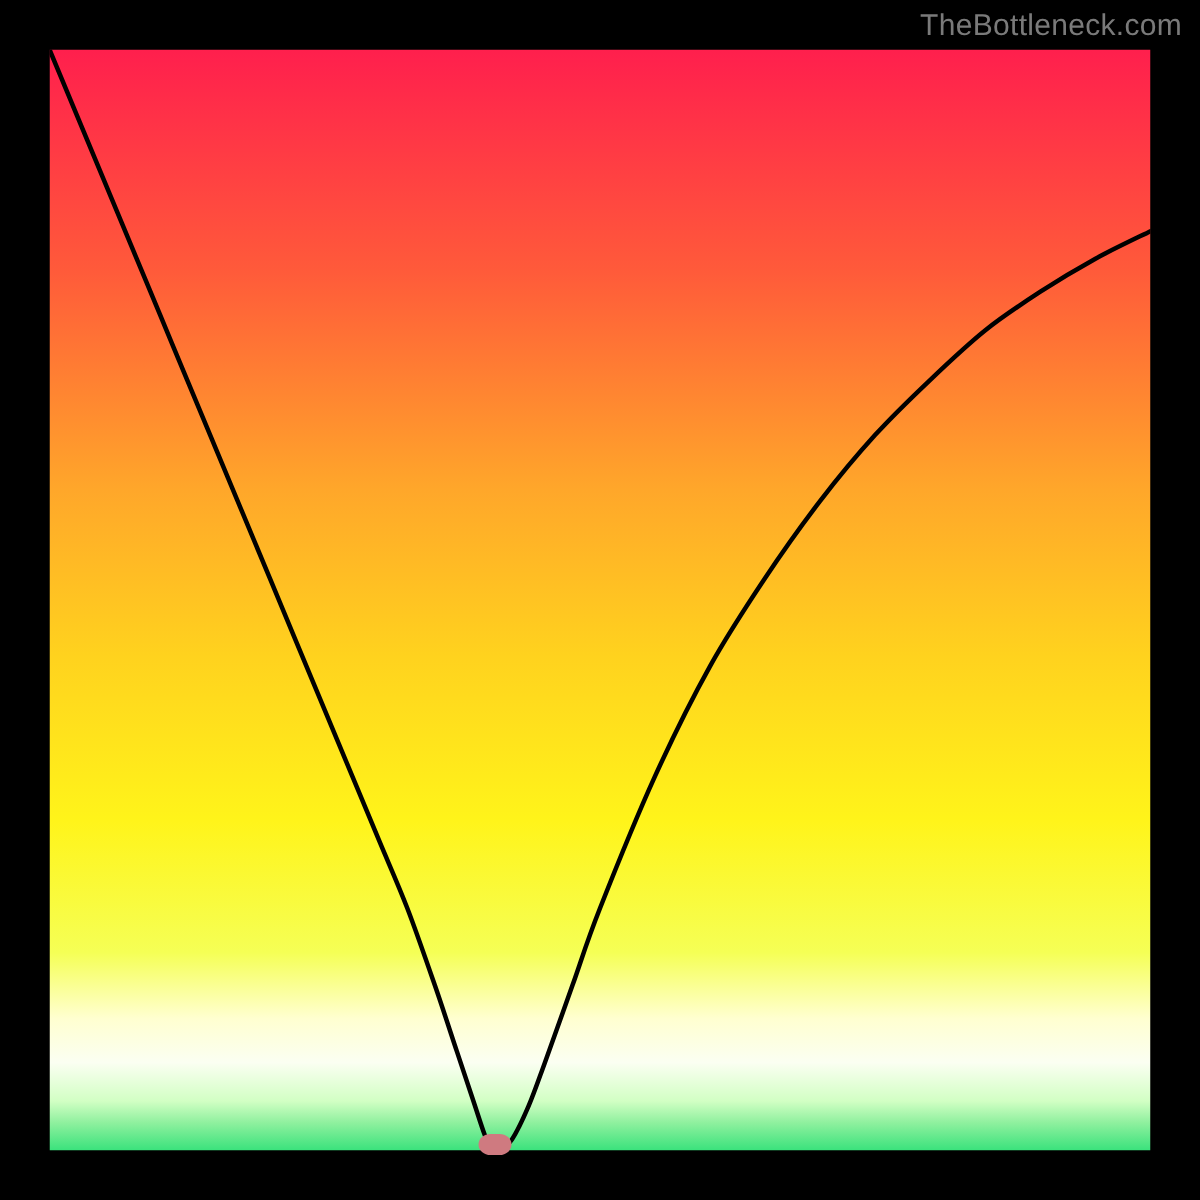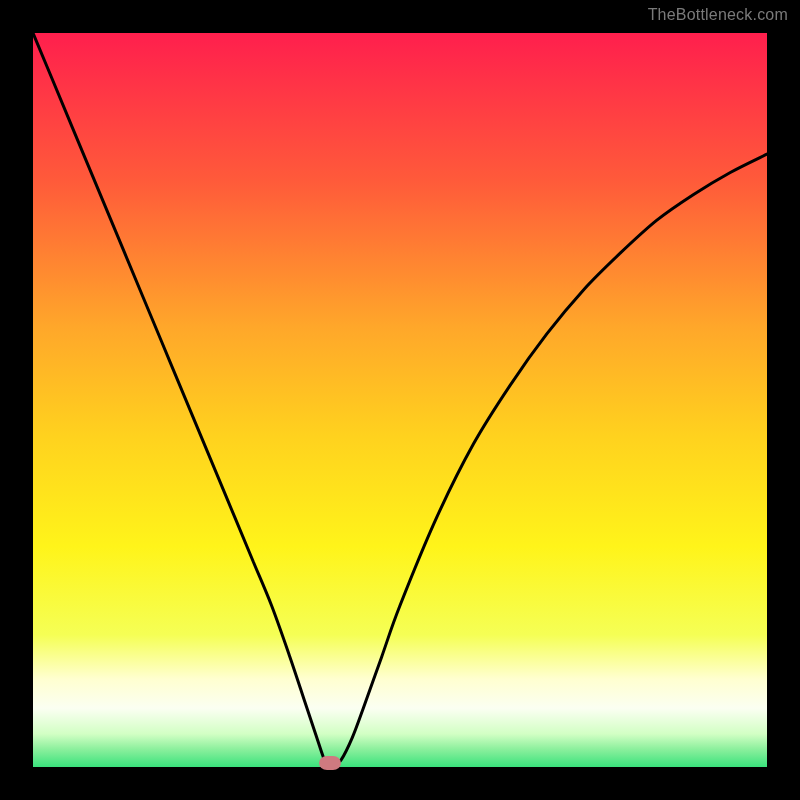--- a/index.html
+++ b/index.html
@@ -17,21 +17,21 @@
     top: 0;
     width: 800px;
     height: 800px;
     background: #000;
   }
   .watermark {
     position: absolute;
     top: 6px;
     right: 12px;
     color: #7a7a7a;
-    font-size: 16px;
+    font-size: 20px;
     font-weight: 500;
     letter-spacing: 0.2px;
     z-index: 10;
     text-align: center;
   }
   .plot {
     position: absolute;
     left: 33px;
     top: 33px;
     width: 734px;

